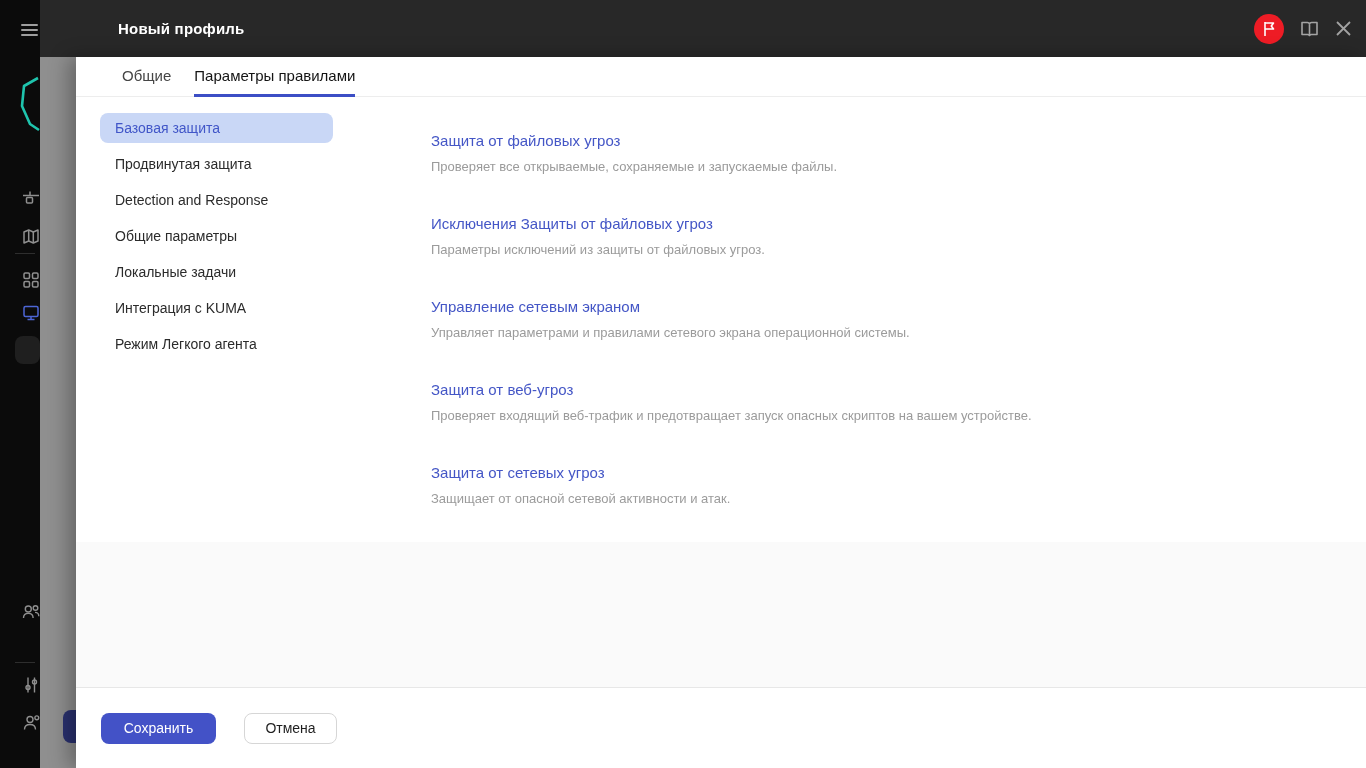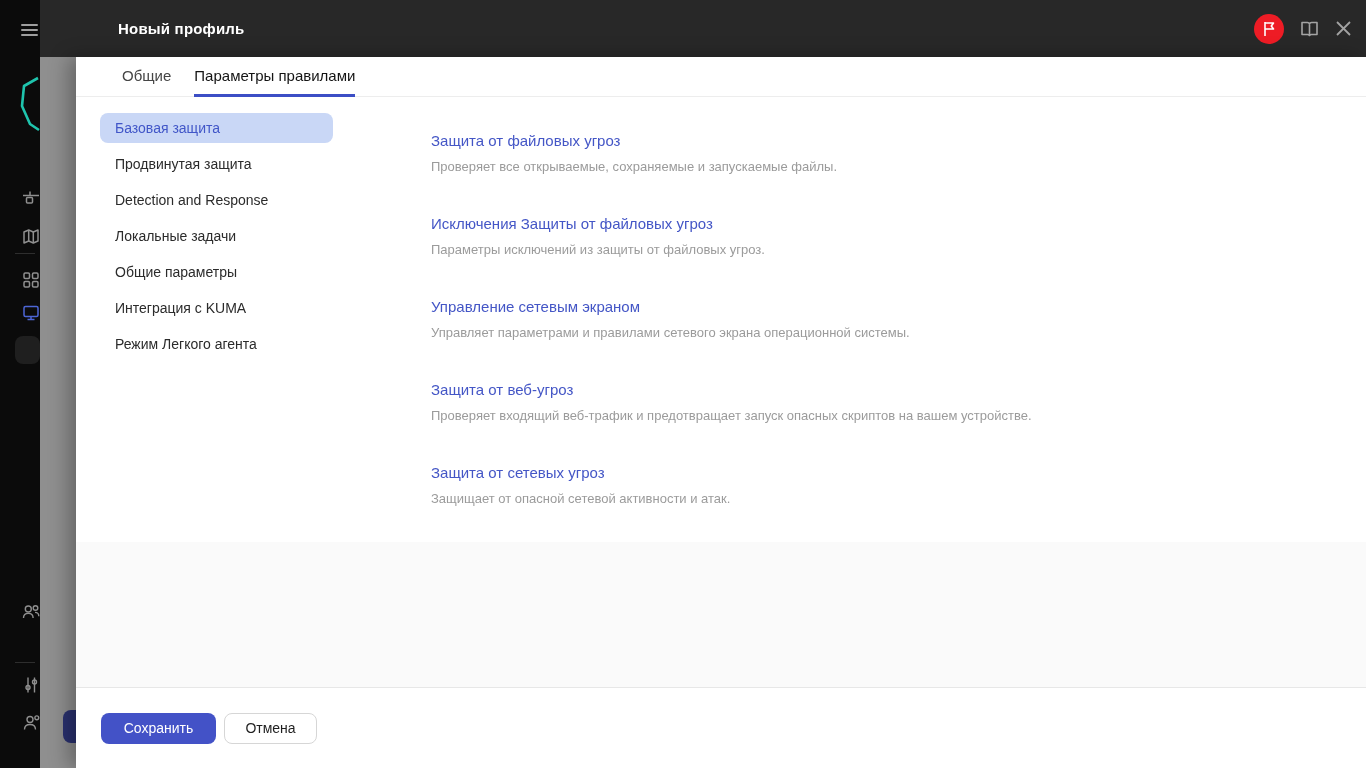--- a/index.html
+++ b/index.html
@@ -66,21 +66,21 @@
 
   .settings { margin-left:50px; padding-top:18px; }
   .setting-block { margin-bottom:38px; }
   .setting-link { font-size:15px; line-height:20px; color:#4456c6; cursor:pointer; display:inline-block; }
   .setting-desc { font-size:13px; line-height:18px; color:#9b9b9b; margin-top:7px; }
 
   .gray-zone { height:145px; background:#fafafa; }
 
   .modal-footer {
     height:81px; background:#fff; border-top:1px solid #e7e7e7;
-    display:flex; align-items:center; padding-left:25px; gap:8px;
+    display:flex; align-items:center; padding-left:25px; gap:28px;
   }
   .btn { height:31px; border-radius:8px; font-size:14px; font-family:inherit; cursor:pointer; }
   .btn-primary { width:115px; background:#4352c7; color:#ffffff; border:none; }
   .btn-secondary { width:93px; background:#ffffff; color:#1f1f1f; border:1px solid #d6d6d6; }
 
   svg { display:block; }
 </style>
 </head>
 <body>
 
@@ -197,22 +197,22 @@
     <div class="tab">Общие</div>
     <div class="tab active">Параметры правилами</div>
   </div>
 
   <div class="modal-content">
 
     <div class="categories">
       <div class="cat-item selected">Базовая защита</div>
       <div class="cat-item">Продвинутая защита</div>
       <div class="cat-item">Detection and Response</div>
+      <div class="cat-item">Общие параметры</div>
       <div class="cat-item">Локальные задачи</div>
-      <div class="cat-item">Общие параметры</div>
       <div class="cat-item">Интеграция с KUMA</div>
       <div class="cat-item">Режим Легкого агента</div>
     </div>
 
     <div class="settings">
       <div class="setting-block">
         <span class="setting-link">Защита от файловых угроз</span>
         <div class="setting-desc">Проверяет все открываемые, сохраняемые и запускаемые файлы.</div>
       </div>
       <div class="setting-block">

